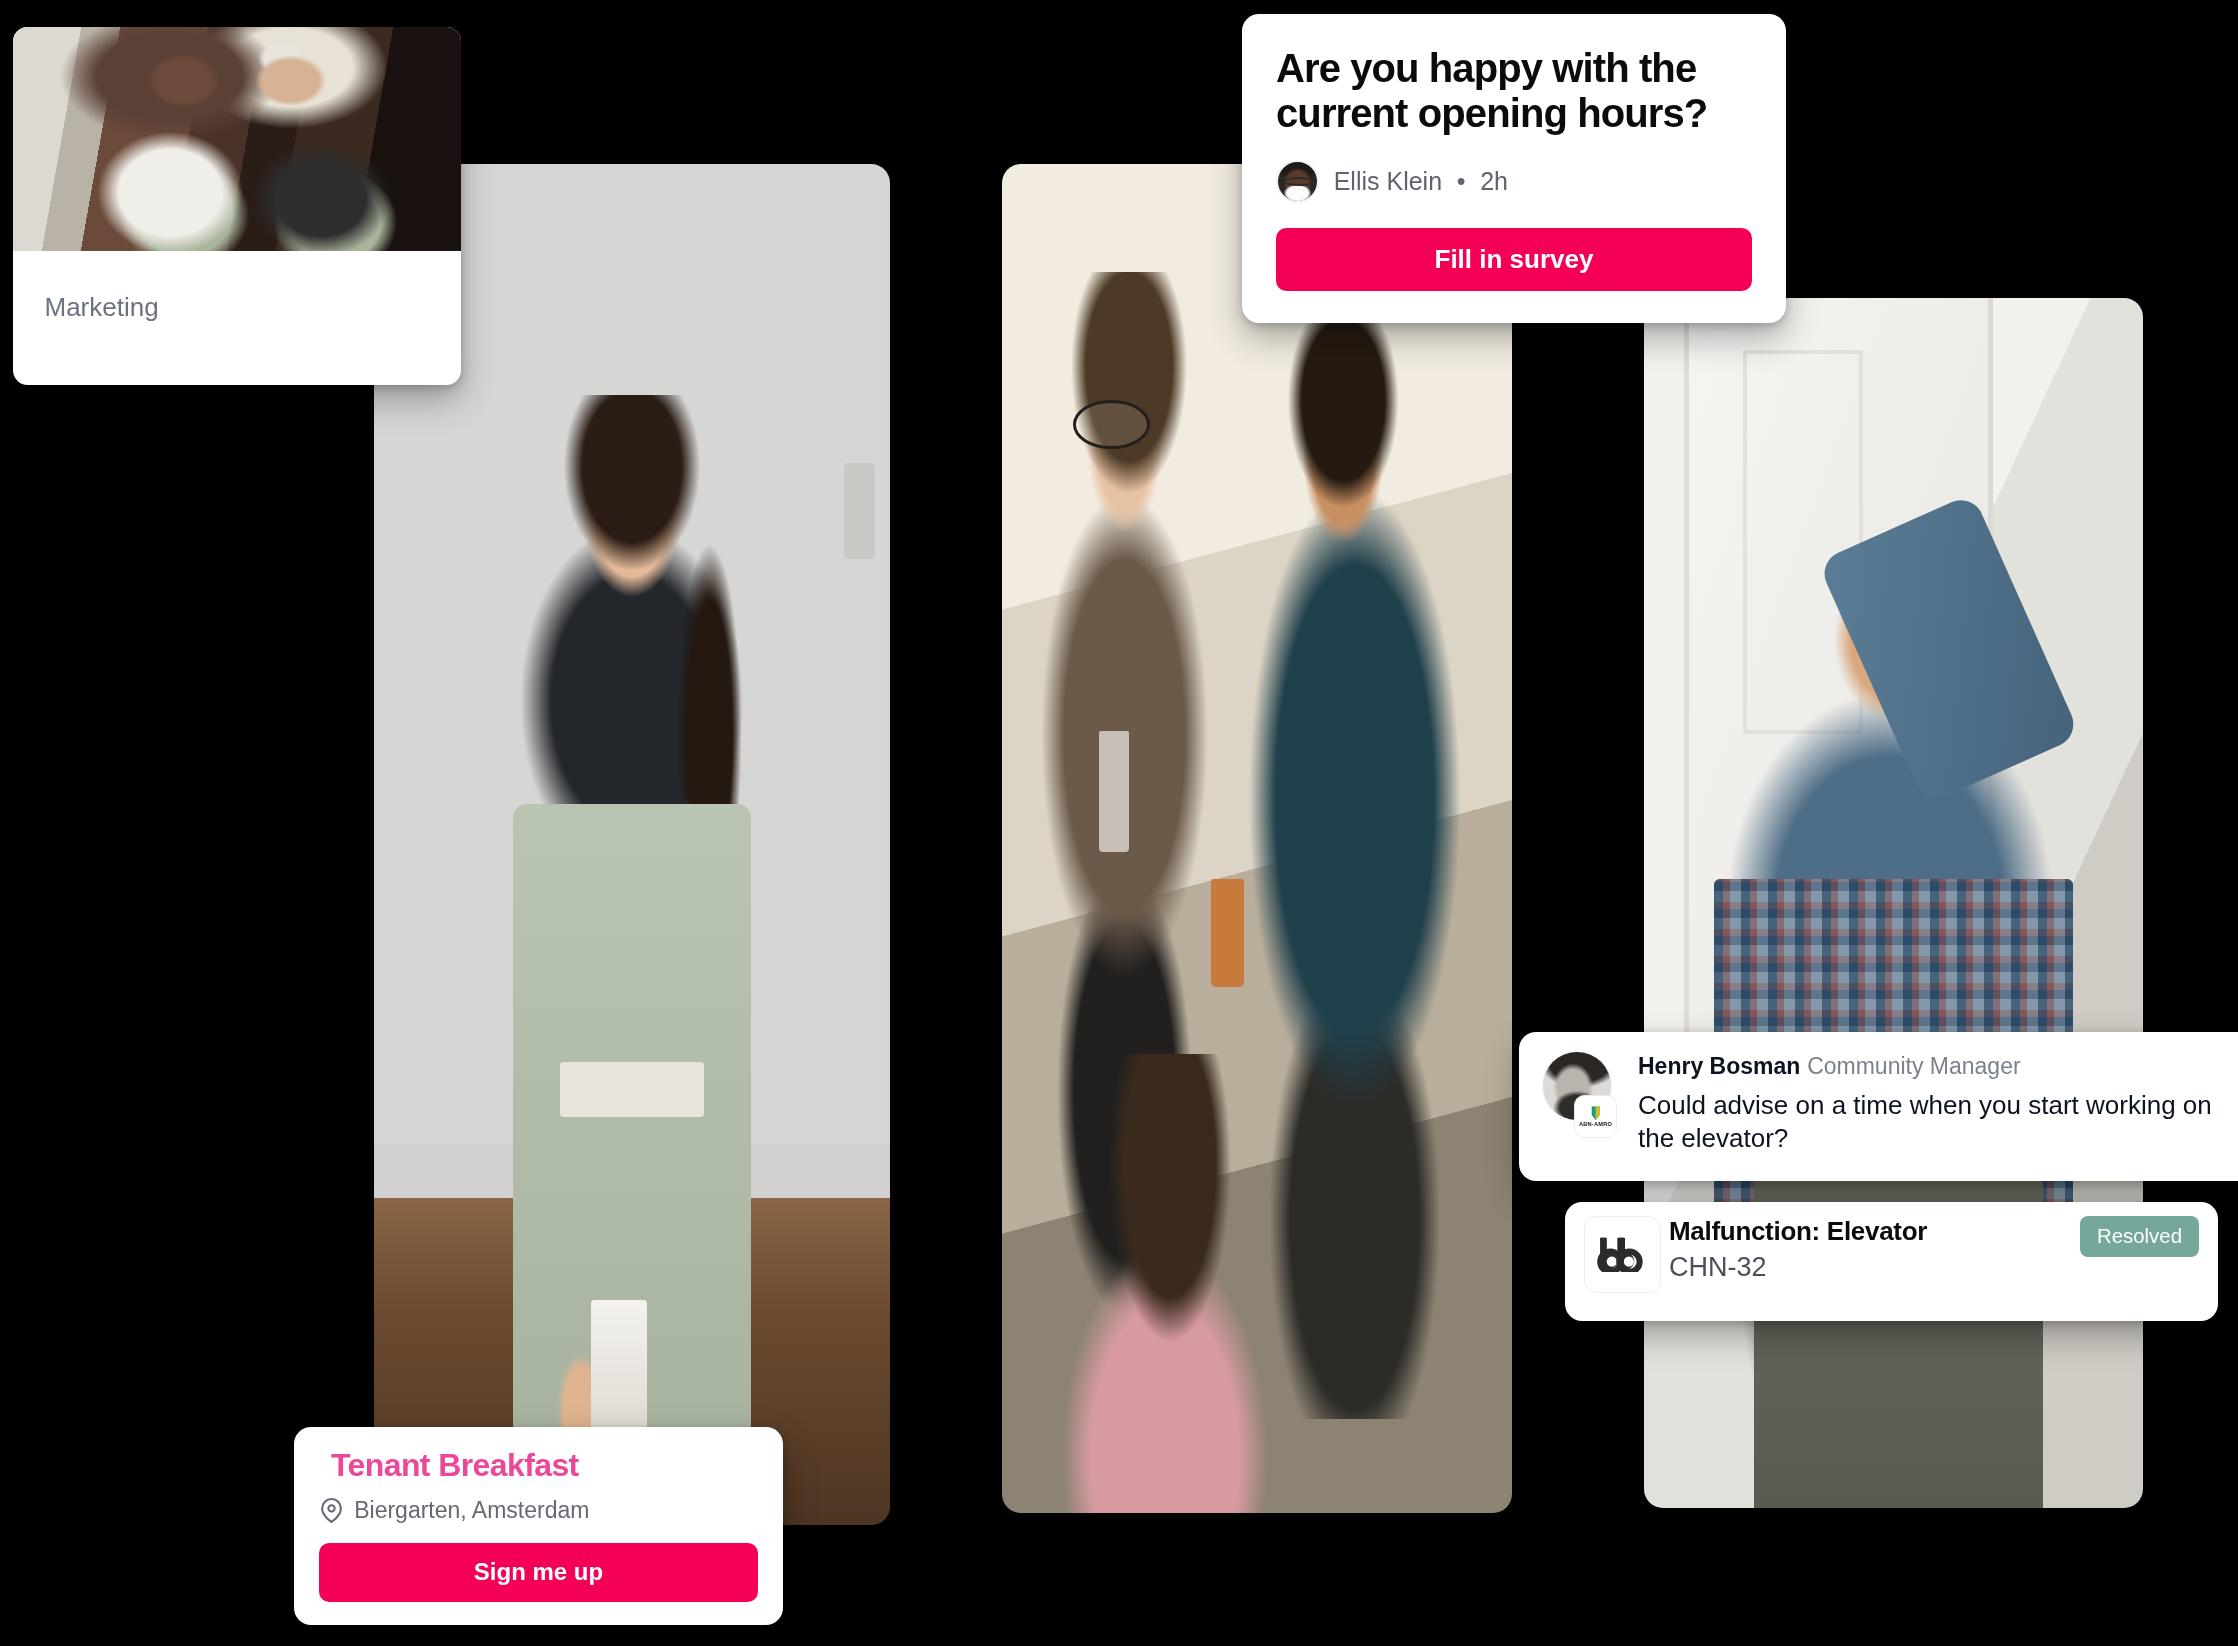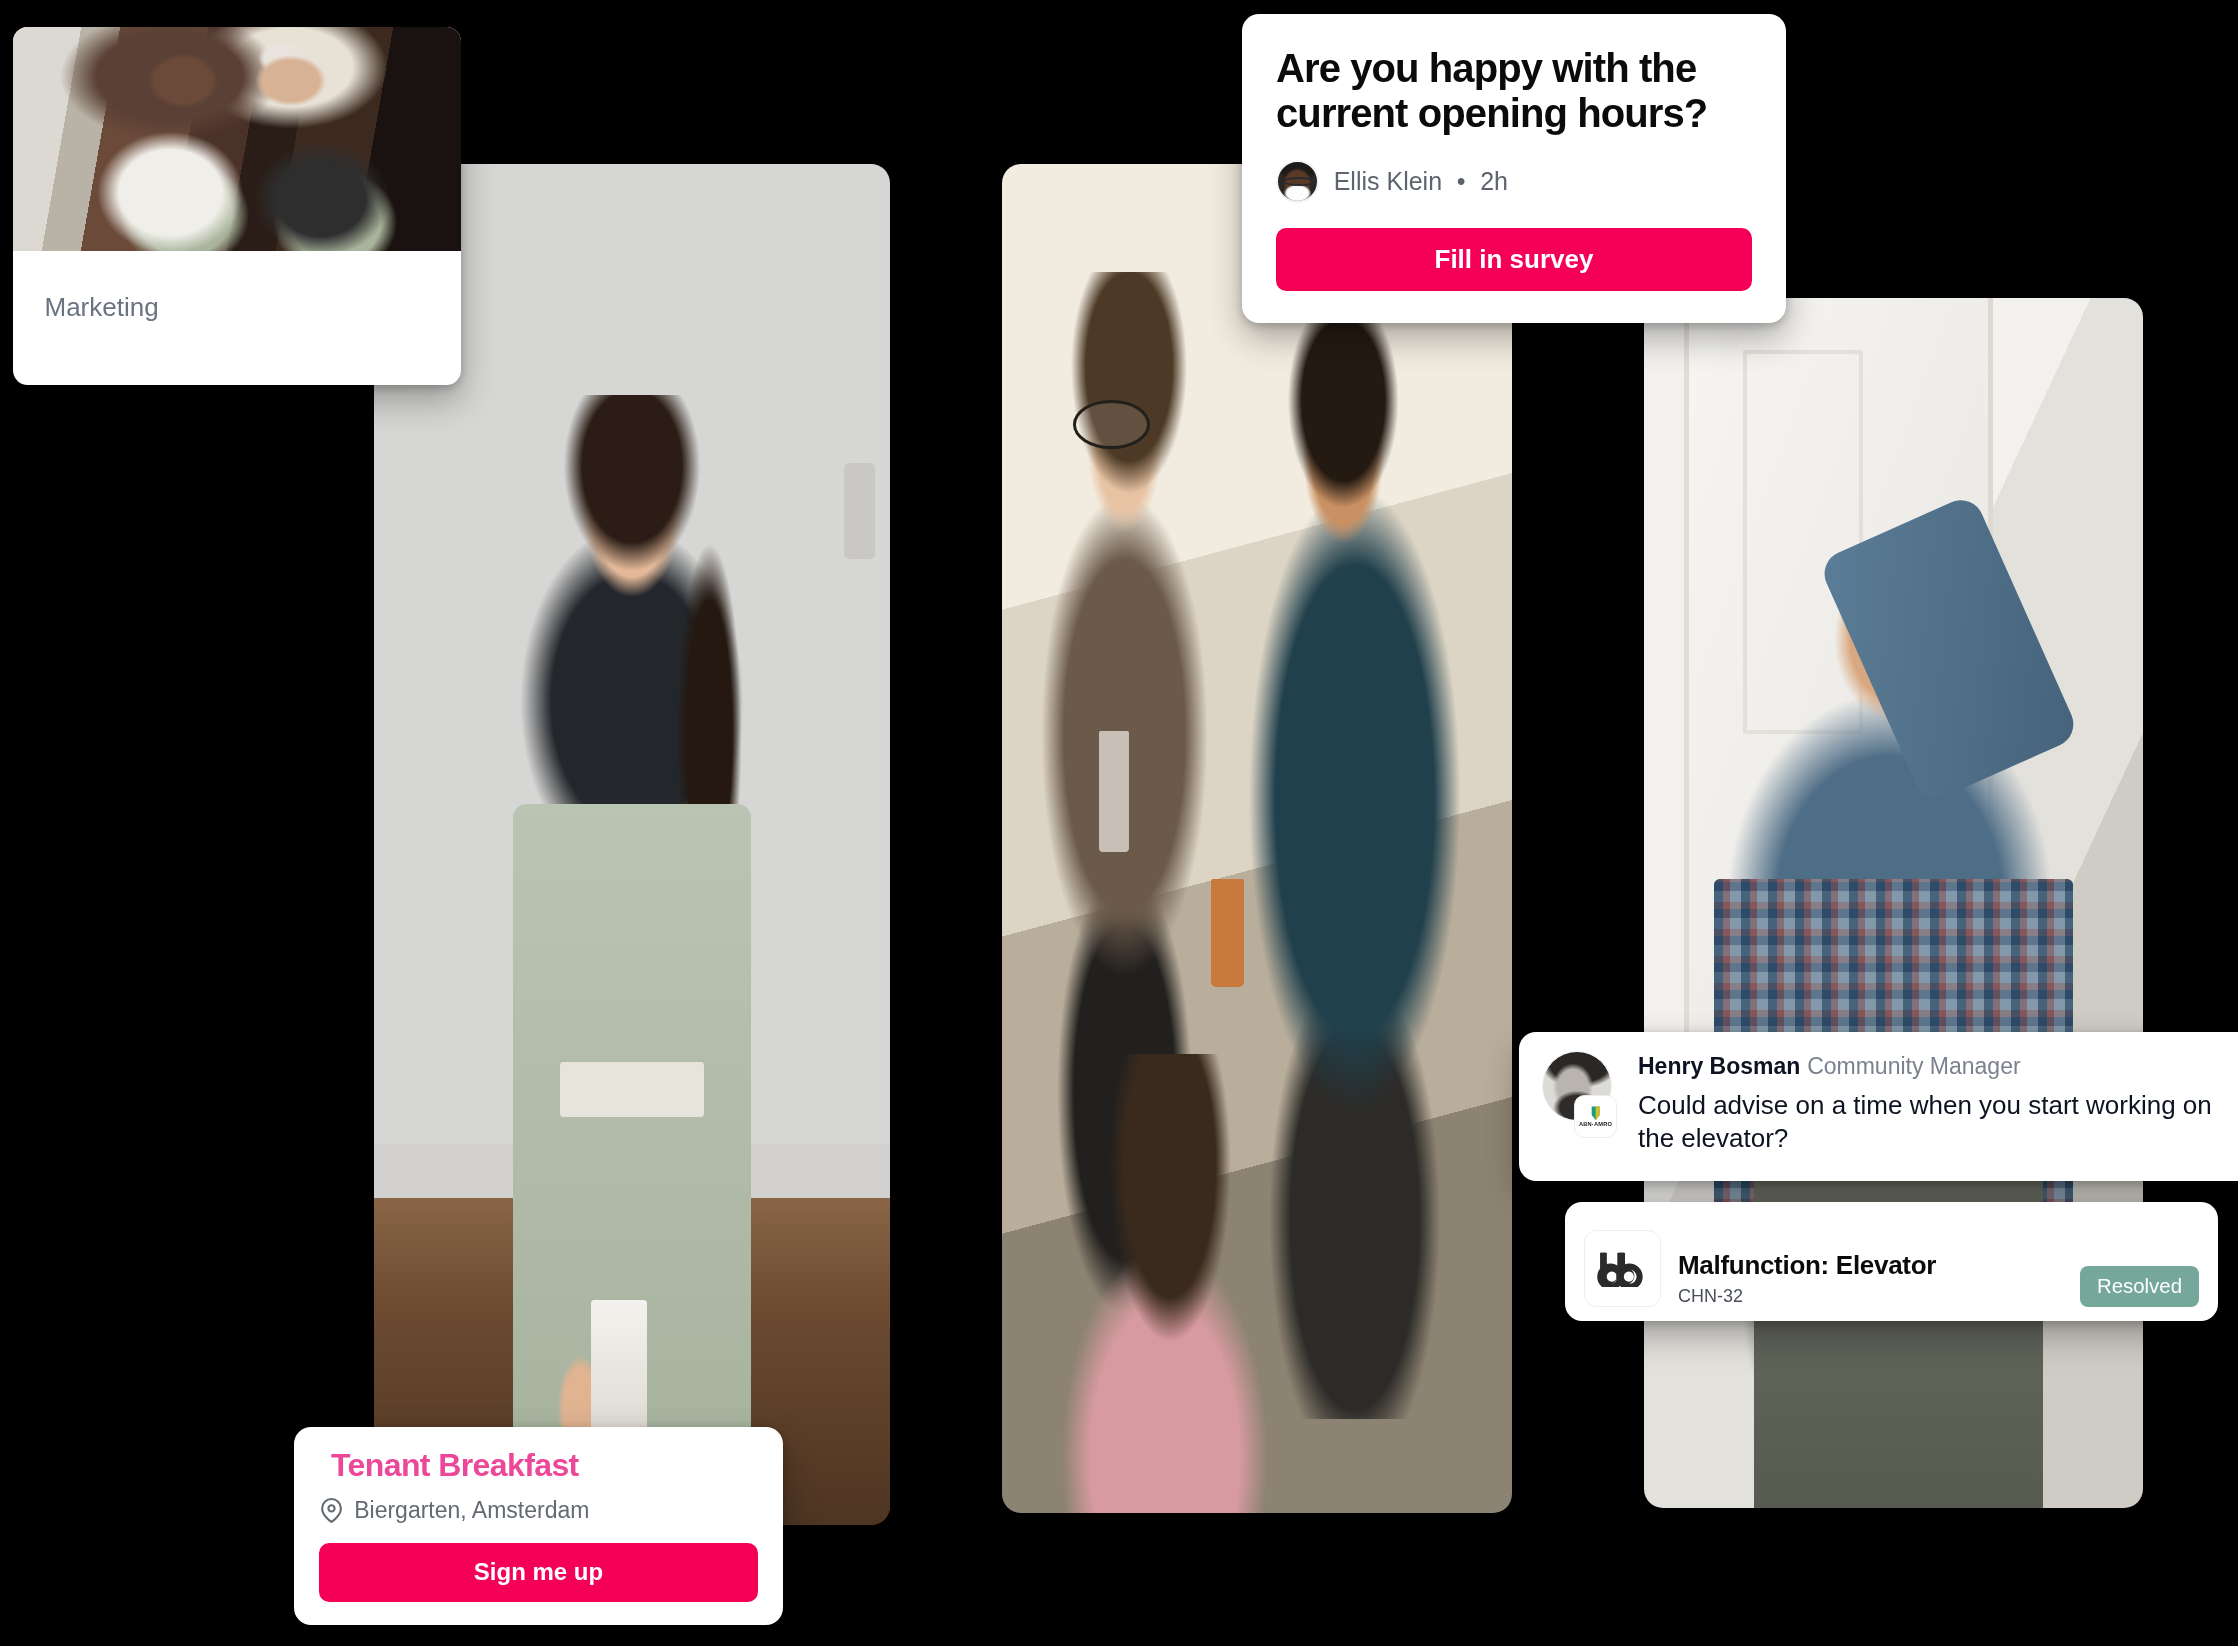--- a/index.html
+++ b/index.html
@@ -188,29 +188,29 @@
   .abn-txt { font-size:5.7px; font-weight:700; color:#1a1a1a; letter-spacing:0.2px; }
   .cmt-main { flex:1; min-width:0; padding-top:2.3px; }
   .cmt-head { font-size:23px; white-space:nowrap; }
   .cmt-name { font-weight:700; color:#0d1321; }
   .cmt-role { color:#7b828d; margin-left:6.8px; }
   .cmt-text { margin-top:9px; font-size:26px; line-height:1.26; color:#0d1321; }
   .heart { width:40px; height:36px; flex:0 0 40px; align-self:center; }
 
   
   #card-malf { left:1565px; top:1202px; width:653px; height:119px; padding:13.6px 19px; }
-  .malf-row { display:flex; align-items:flex-end; gap:17px; height:100%; }
+  .malf-row { display:flex; align-items:flex-start; gap:8px; height:100%; }
   .malf-logo {
     width:77px; height:77px; flex:0 0 77px; background:#fff;
     border:1.1px solid #edeeef; border-radius:12.5px;
     display:flex; align-items:center; justify-content:center;
   }
   .malf-mid { flex:1; min-width:0; }
   .malf-title { font-size:26px; font-weight:700; color:#0b0b0c; letter-spacing:-0.3px; }
-  .malf-id { margin-top:5.7px; font-size:18px; color:#4b5058; }
+  .malf-id { margin-top:5.7px; font-size:27px; color:#4b5058; }
   .pill {
     background:#76a79b; color:#fff; border-radius:8px;
     padding:9px 17px; font-size:20.4px; font-weight:400; white-space:nowrap;
   }
 
   
   #card-event { left:294px; top:1427px; width:489px; height:198px; padding:20.4px 25px 23px; }
   .ev-title { font-size:32px; font-weight:700; color:#ec4899; letter-spacing:-0.6px;margin-left:12px; }
   .ev-loc { display:flex; align-items:center; gap:10.2px; margin-top:12.5px; font-size:23px; color:#646a73; }
   .pin-ico { width:25px; height:25px; flex:0 0 25px; }

